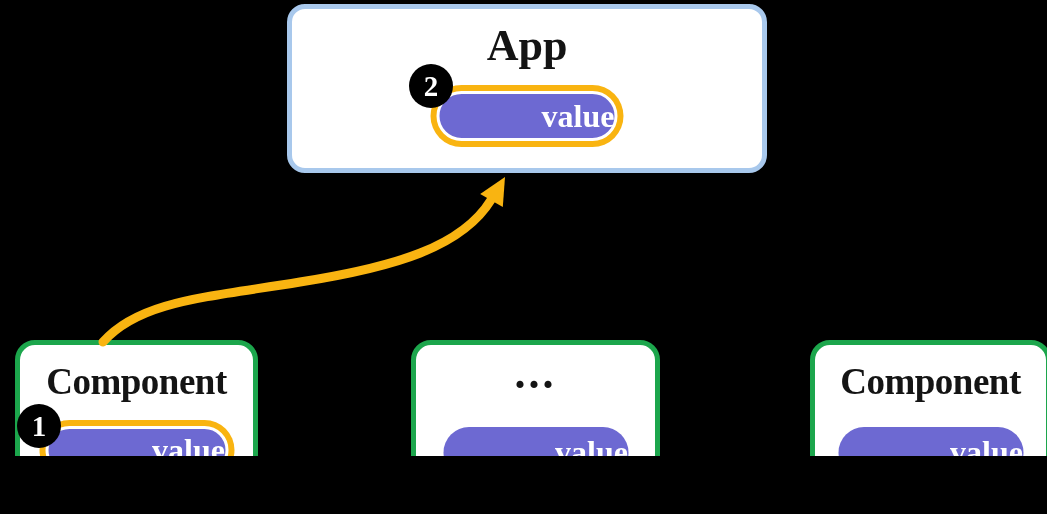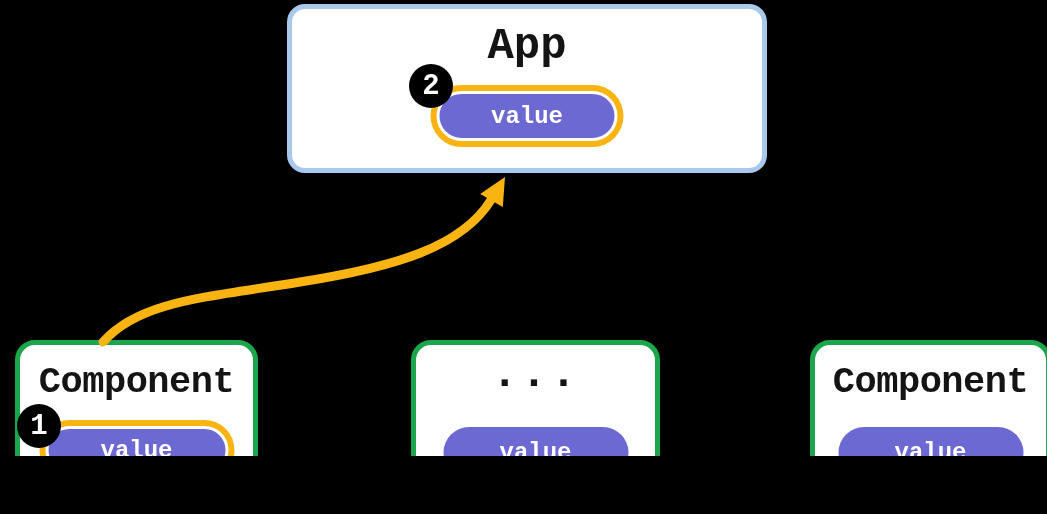--- a/index.html
+++ b/index.html
@@ -1,38 +1,38 @@
 <!DOCTYPE html>
 <html style="--canvas-bg: #000000; --box-bg: #ffffff; --app-border: #a8c8ec; --component-border: #1ca64c; --pill-bg: #6d69d2; --pill-text: #ffffff; --highlight-gold: #f9b411; --badge-bg: #000000; --badge-text: #ffffff; --title-text: #141414;"><head>
 <meta charset="utf-8">
 <style>
   html,body{margin:0;padding:0;background:#000;}
   .canvas{
     position:relative;width:1047px;height:456px;overflow:hidden;
     background:var(--canvas-bg,#000);
-    font-family:Liberation Mono, monospace;
+    font-family:Liberation Serif, serif;
   }
   .arrow-svg{position:absolute;left:0;top:0;width:1047px;height:514px;pointer-events:none;z-index:5;}
   .arrow-shaft{fill:none;stroke:var(--highlight-gold);stroke-width:9;stroke-linecap:round;}
   .arrow-head{fill:var(--highlight-gold);}
   .box{position:absolute;background:var(--box-bg);box-sizing:border-box;z-index:1;}
   .app-box{left:287px;top:4px;width:480px;height:169px;border:5px solid var(--app-border);border-radius:18px;}
   .comp-box{border:5px solid var(--component-border);border-radius:20px;margin-left:8px;}
   .comp-left {left:7px;  top:340px;width:243px;height:166px;}
   .comp-mid  {left:403px;top:340px;width:249px;height:164px;}
   .comp-right{left:802px;top:340px;width:241px;height:164px;}
   .title{position:absolute;left:0;right:0;text-align:center;font-weight:700;color:var(--title-text);line-height:1.05;}
   .app-title{top:14px;font-size:44px;}
   .comp-title{top:18px;font-size:37px;letter-spacing:-0.5px;}
   .dots-title{top:6px;font-size:44px;letter-spacing:3px;}
   .pill{
     position:absolute;left:50%;transform:translateX(-50%);
-    display:flex;align-items:center;justify-content:center;
+    display:flex;align-items:center;justify-content:flex-end;
     border-radius:999px;background:var(--pill-bg);color:var(--pill-text);
-    font-weight:700;font-size:24px;z-index:2;box-sizing:border-box;
+    font-weight:700;font-size:32px;z-index:2;box-sizing:border-box;
   }
   .ringed{border:3px solid #fff;box-shadow:0 0 0 6px var(--highlight-gold);}
   .pill-app {top:82px;width:181px;height:50px;}
   .pill-left{top:81px;width:183px;height:48px;}
   .pill-plain{top:82px;width:185px;height:51px;}
   .badge{
     position:absolute;width:44px;height:44px;border-radius:50%;
     background:var(--badge-bg);color:var(--badge-text);
     display:flex;align-items:center;justify-content:center;
     font-size:29px;font-weight:700;z-index:3;

